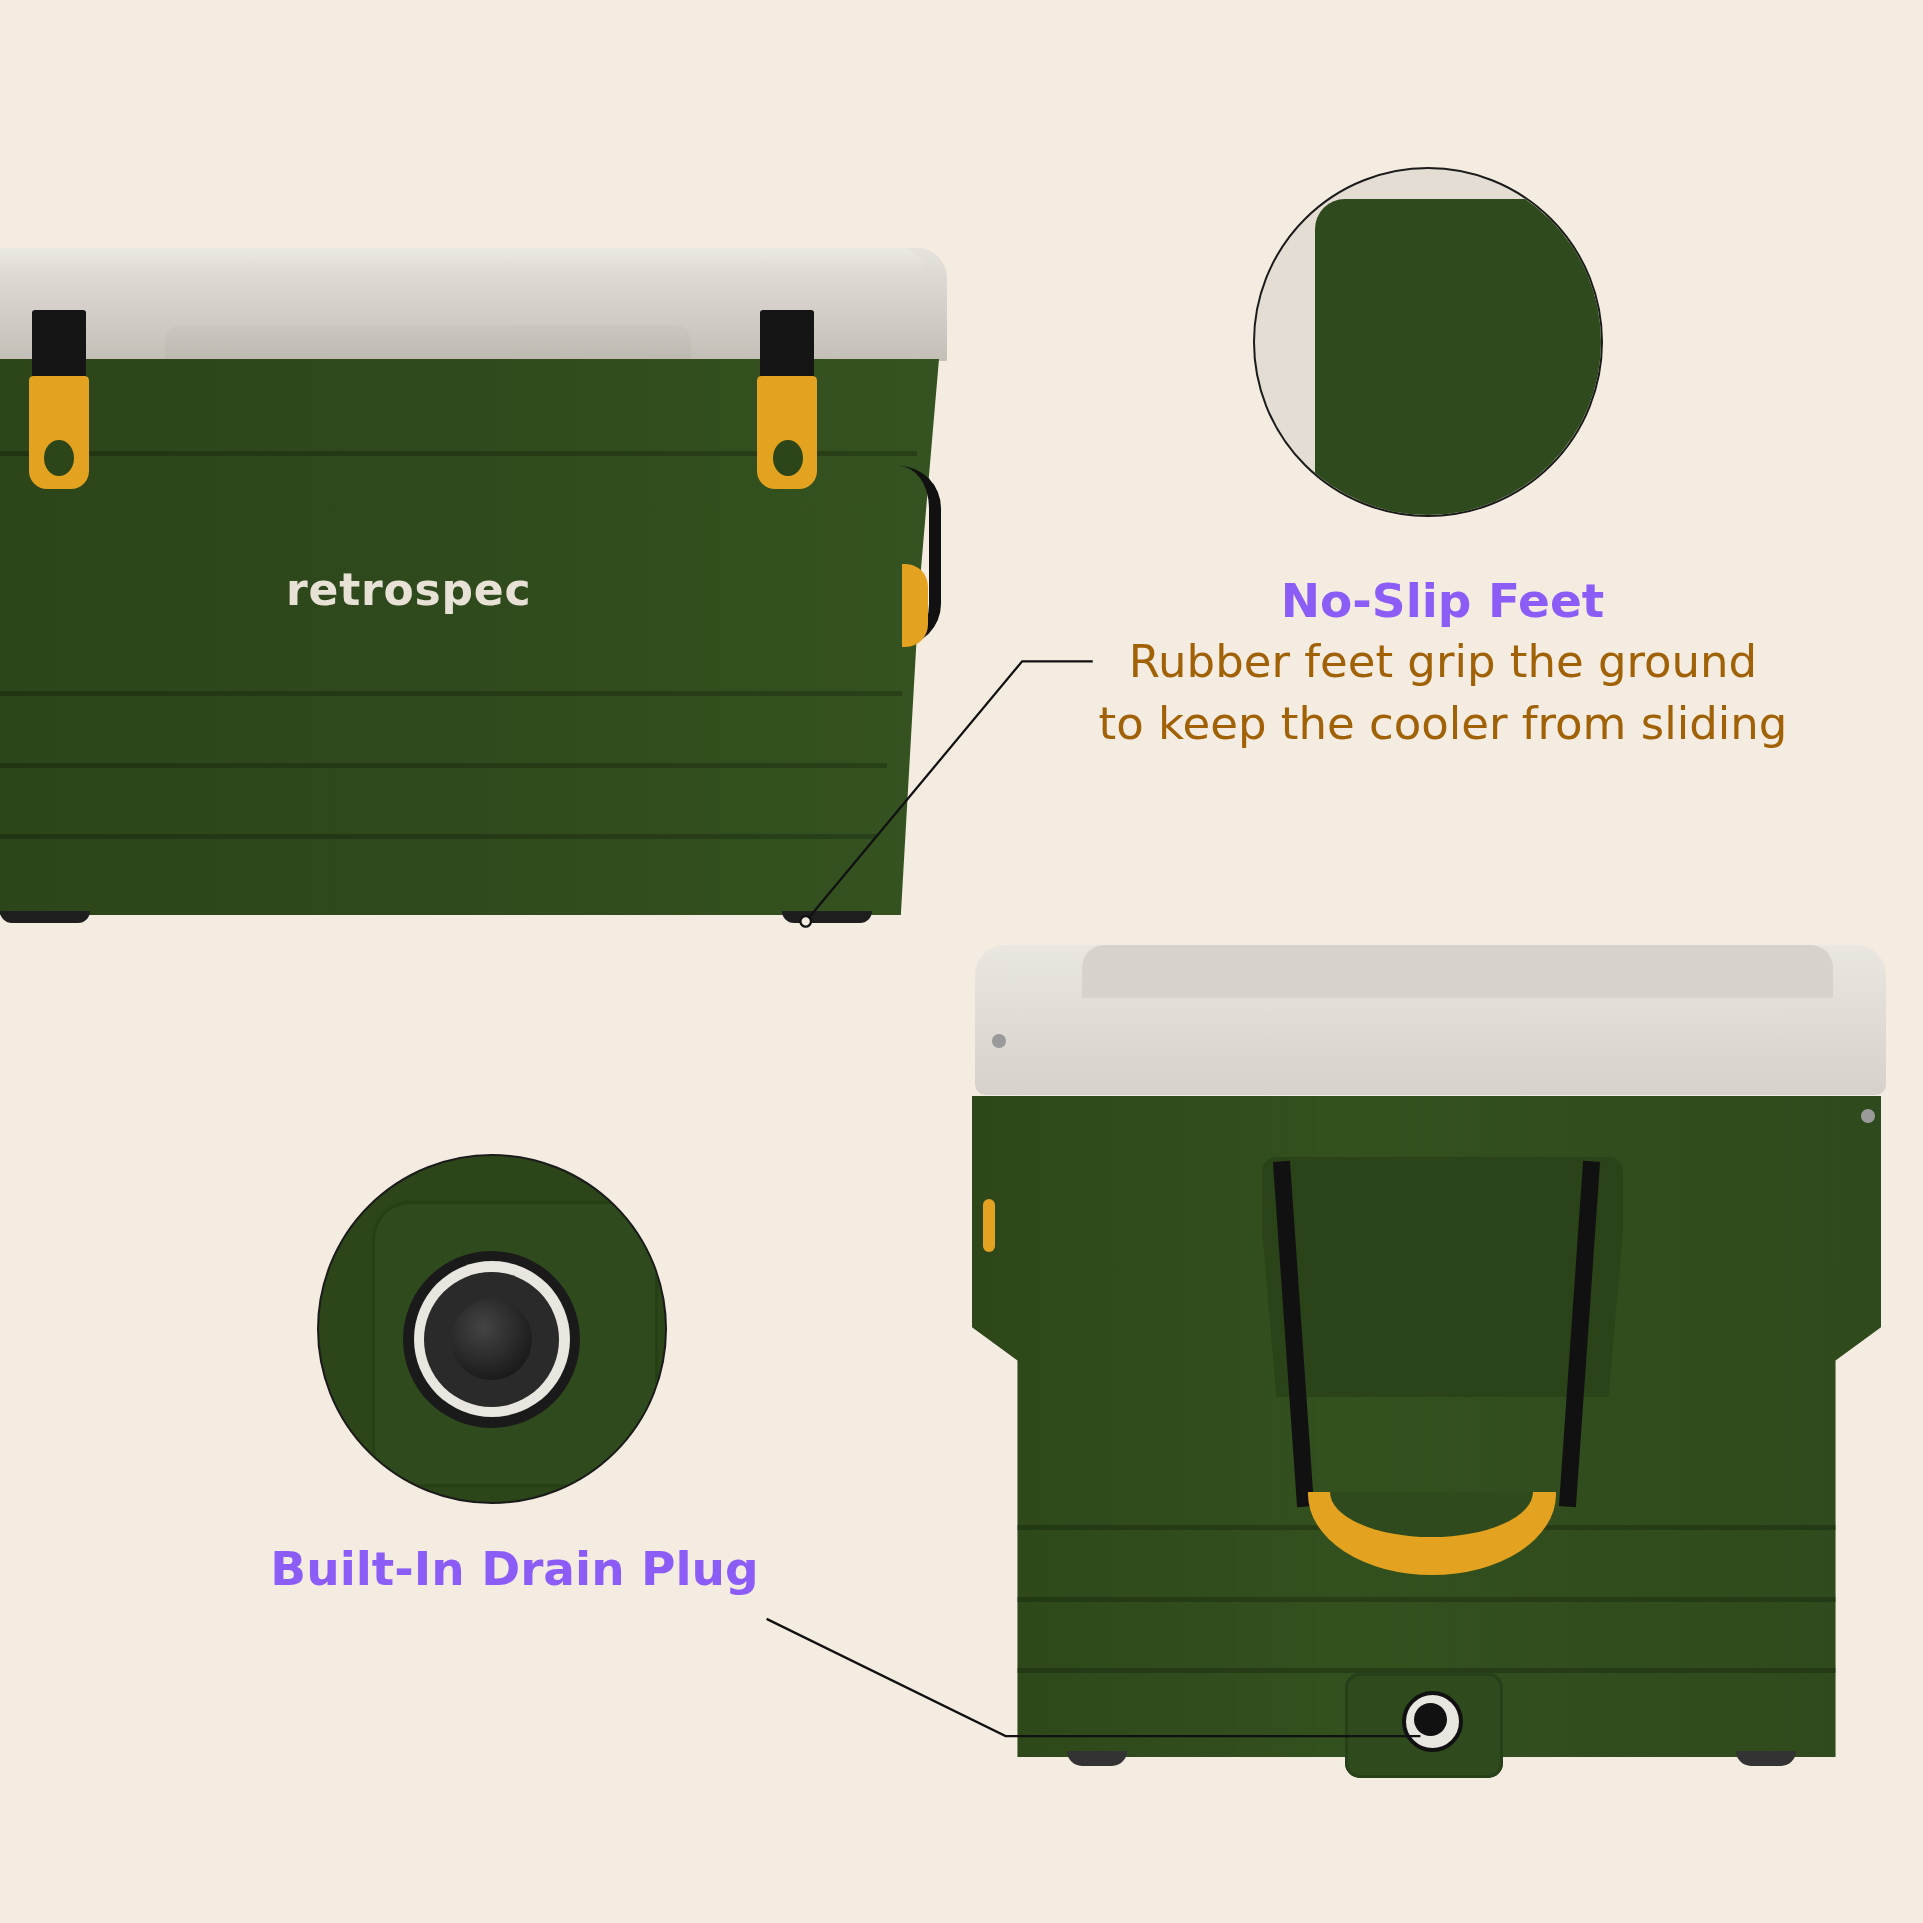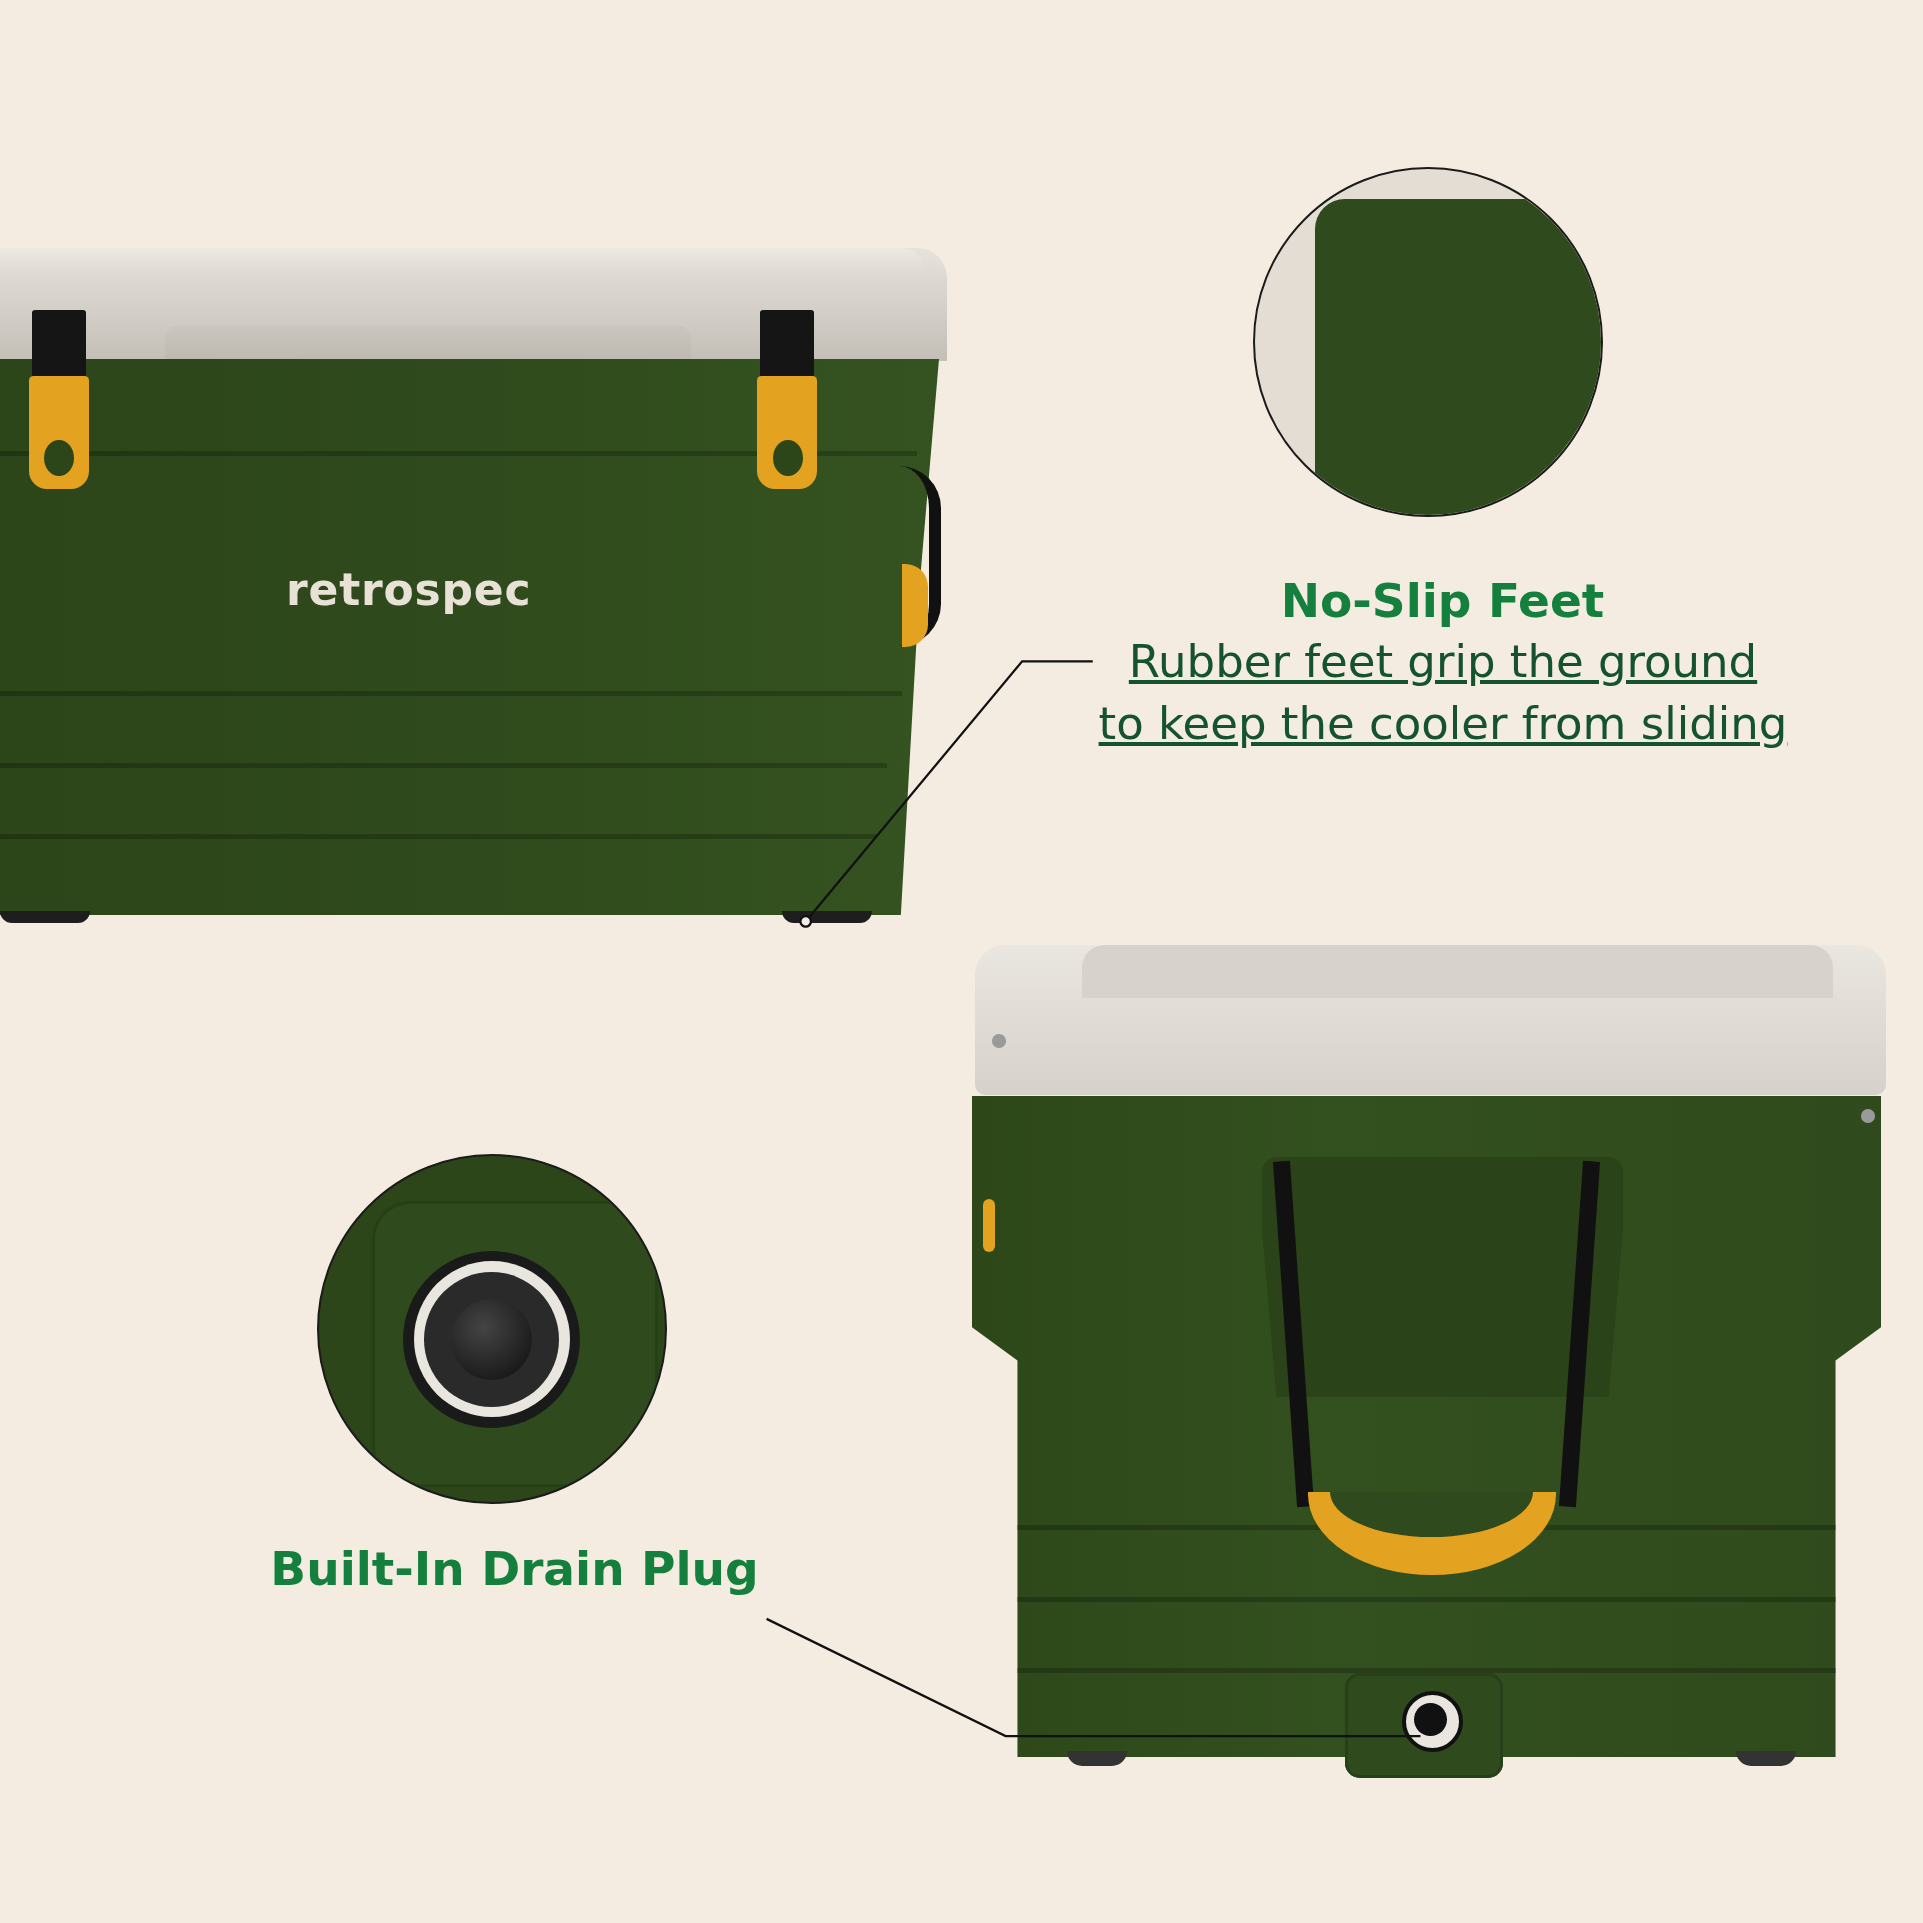--- a/index.html
+++ b/index.html
@@ -30,22 +30,22 @@
   .c2-lid-top{left:1082px;top:945px;width:751px;height:53px;background:#d7d2cb;border-radius:22.5px 22.5px 0 0;}
   .c2-body{left:972px;top:1096px;width:909px;height:661px;background:linear-gradient(90deg,#2d4719,#33501f 40%,#2f4a1c);clip-path:polygon(0 0,100% 0,100% 35%,95% 40%,95% 100%,5% 100%,5% 40%,0 35%);}
   .c2-foot{top:1751px;width:60px;height:15px;background:#333;border-radius:0 0 15px 15px;}
   .c2-groove{height:4.5px;background:rgba(0,0,0,.22);}
   .c2-recess{left:1262px;top:1157px;width:361px;height:240px;background:#2a4318;border-radius:15px 15px 0 0;clip-path:polygon(0 0,100% 0,100% 30%,96% 100%,4% 100%,0 30%);}
   .strap{width:16.5px;background:#111;}
   .c2-grip{left:1308px;top:1492px;width:248px;height:83px;border:0;background:#e3a21f;border-radius:0 0 128px 128px/0 0 83px 83px;}
   .c2-grip-inner{left:1330px;top:1492px;width:203px;height:45px;background:#2f4a1c;border-radius:0 0 101px 101px/0 0 45px 45px;}
   .c2-drainbox{left:1345px;top:1673px;width:158px;height:105px;background:#2f4a1c;border-radius:15px;box-shadow:inset 0 0 0 3px #26401a;}
   
-  .title{font-weight:bold;color:#15803d;font-size:47px;text-align:center;font-family:"DejaVu Sans",sans-serif;}
-  .desc{color:#14532d;font-size:45px;text-align:center;line-height:62px;font-family:"DejaVu Sans",sans-serif;text-decoration:underline;}
+  .title{font-weight:bold;color:#8b5cf6;font-size:47px;text-align:center;font-family:"DejaVu Sans",sans-serif;}
+  .desc{color:#a16207;font-size:45px;text-align:center;line-height:62px;font-family:"DejaVu Sans",sans-serif;}
   svg.lines{position:absolute;left:0;top:0;width:1924px;height:1924px;pointer-events:none;}
 </style>
 </head>
 <body>
 
 <div class="abs">
   <div class="abs c1-lid"></div>
   <div class="abs c1-lid-top"></div>
   <div class="abs c1-lid-handle"></div>
   <div class="abs c1-body"></div>

